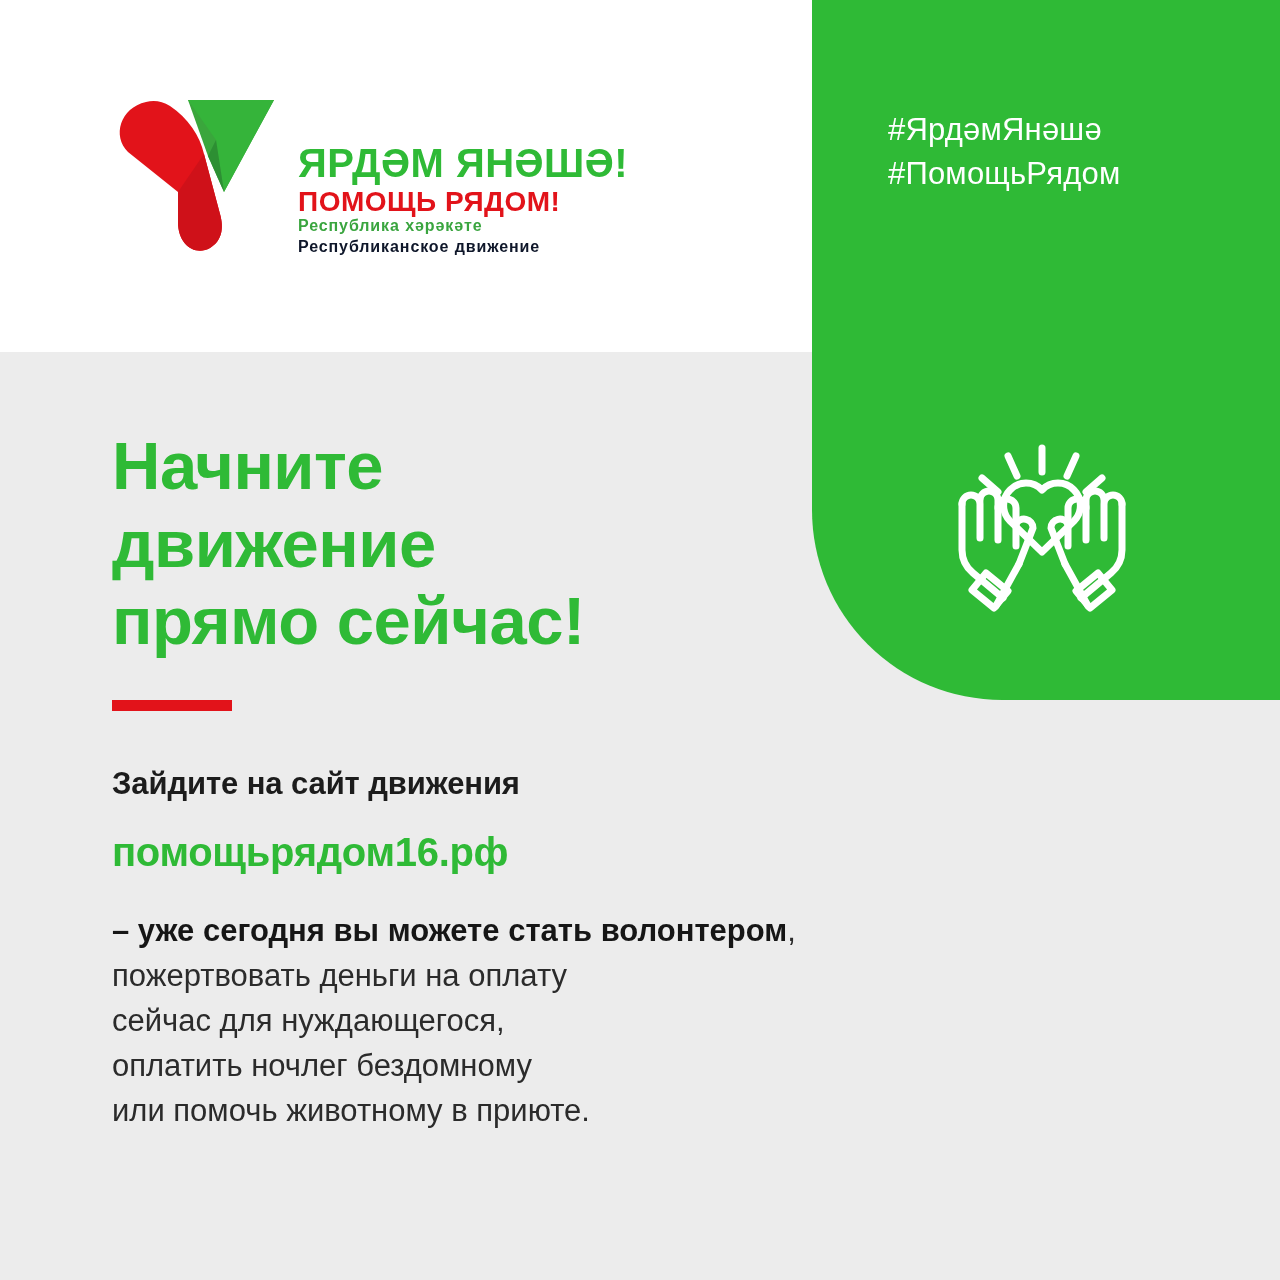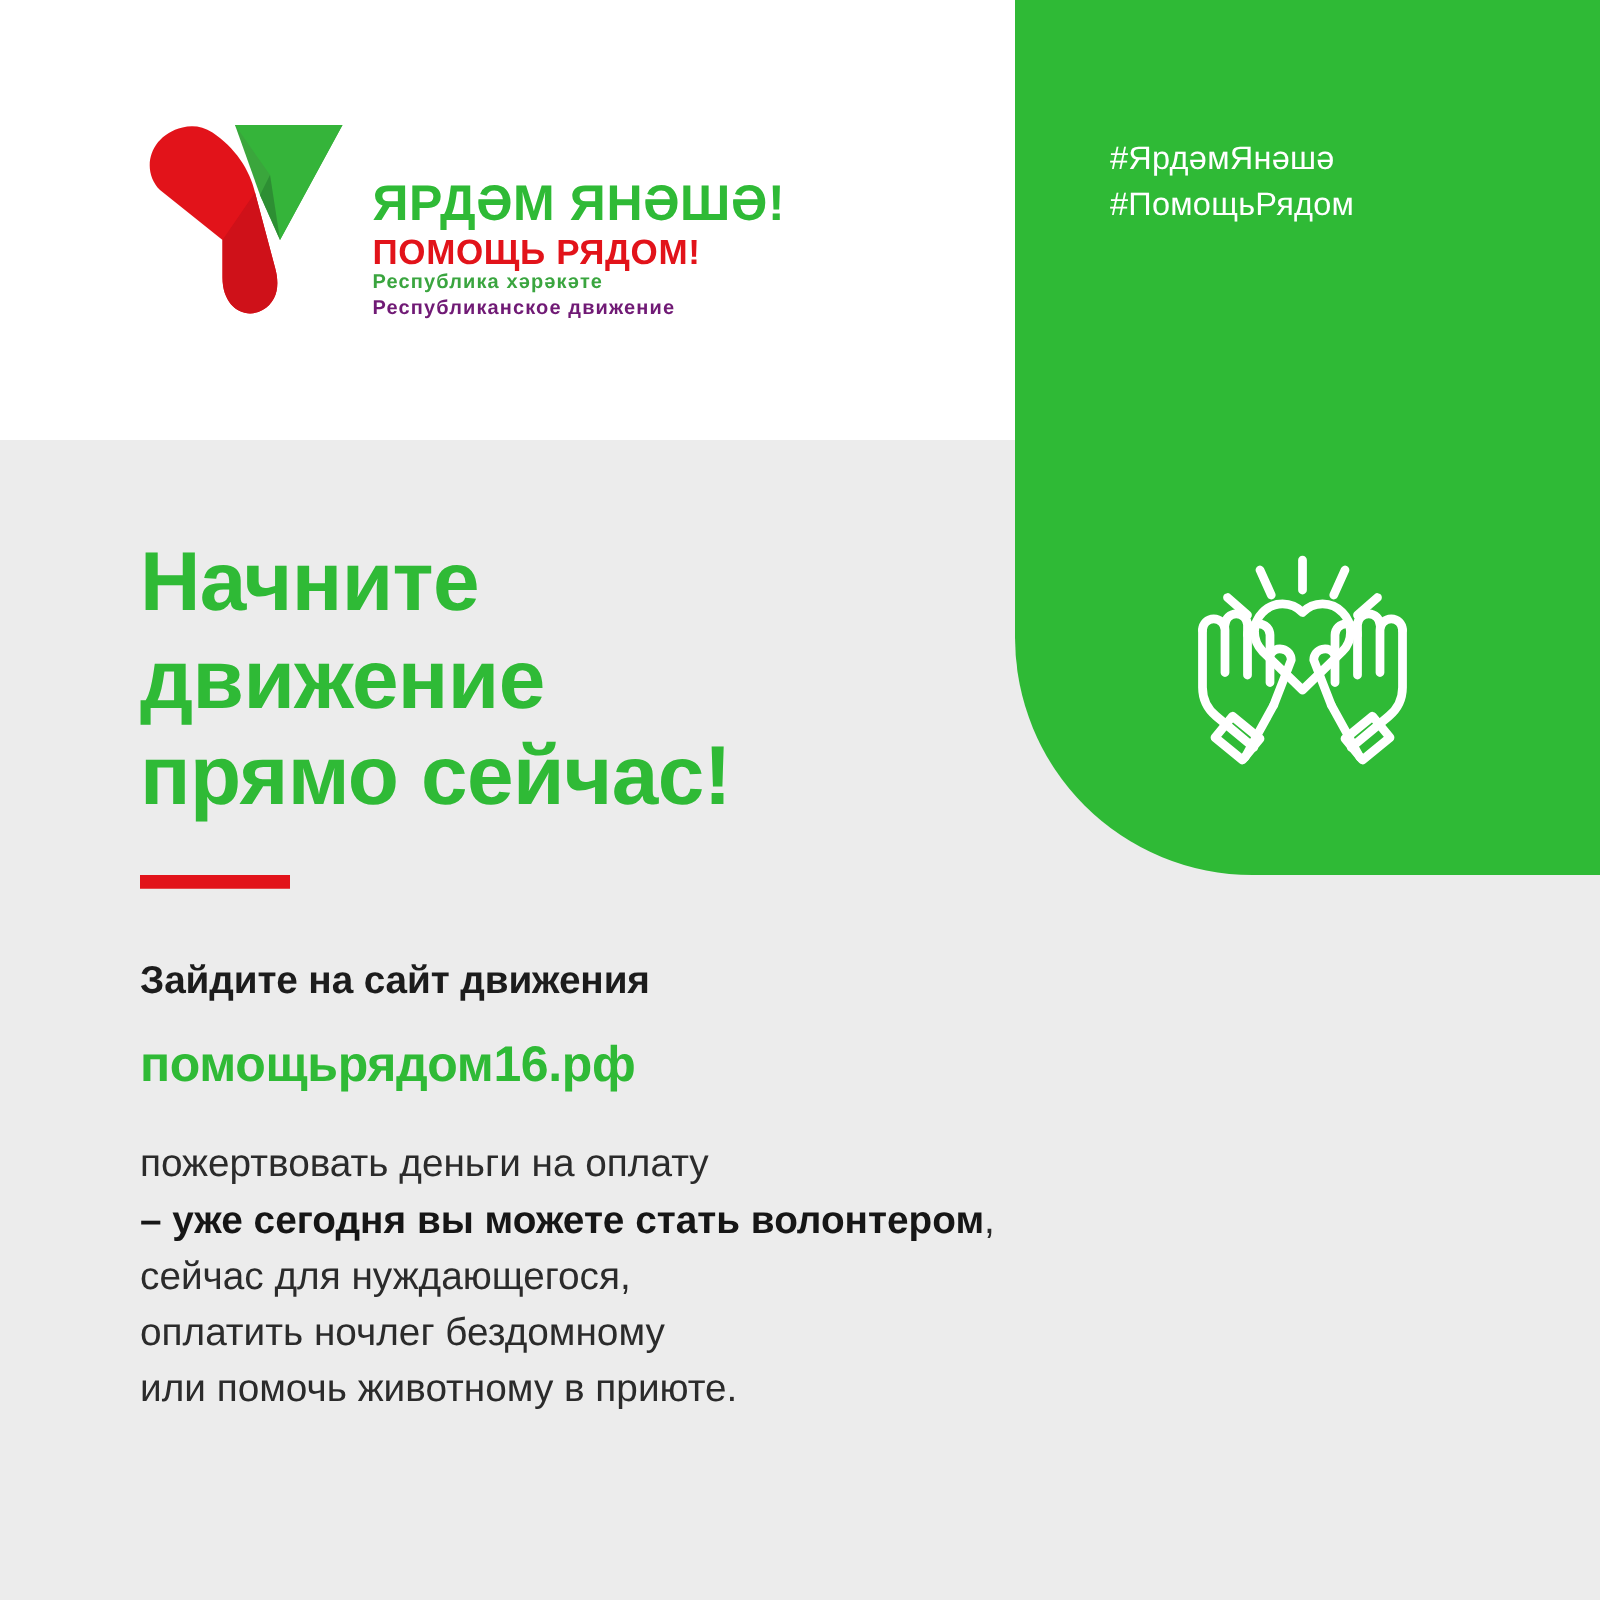--- a/index.html
+++ b/index.html
@@ -78,35 +78,35 @@
   .logo-sub1 {
     font-size: 16px;
     font-weight: bold;
     color: #3aa53f;
     letter-spacing: 0.9px;
     white-space: nowrap;
   }
   .logo-sub2 {
     font-size: 16px;
     font-weight: bold;
-    color: #701a75;
+    color: #0f172a;
     letter-spacing: 0.9px;
     margin-top: 3px;
     white-space: nowrap;
   }
 
   
   .hashtags {
     position: absolute;
     left: 888px;
     top: 108px;
     color: #ffffff;
   }
   .hashtag {
-    font-size: 26px;
+    font-size: 31px;
     line-height: 1.42;
     letter-spacing: 0.2px;
     white-space: nowrap;
   }
 
   
   .hands-icon {
     position: absolute;
     left: 938px;
     top: 432px;
@@ -236,21 +236,21 @@
     <div>движение</div>
     <div>прямо сейчас!</div>
   </div>
 
   <div class="red-rule"></div>
 
   <div class="body-copy">
     <div class="lead">Зайдите на сайт движения</div>
     <div class="domain">помощьрядом16.рф</div>
     <div class="paragraph">
+      <span class="pline"><span class="strong">– уже сегодня вы можете стать волонтером</span><span>, </span></span>
       <span class="pline">пожертвовать деньги на оплату</span>
-      <span class="pline"><span class="strong">– уже сегодня вы можете стать волонтером</span><span>, </span></span>
       <span class="pline">сейчас для нуждающегося,</span>
       <span class="pline">оплатить ночлег бездомному</span>
       <span class="pline">или помочь животному в приюте.</span>
     </div>
   </div>
 
 </div>
 
 </body></html>

